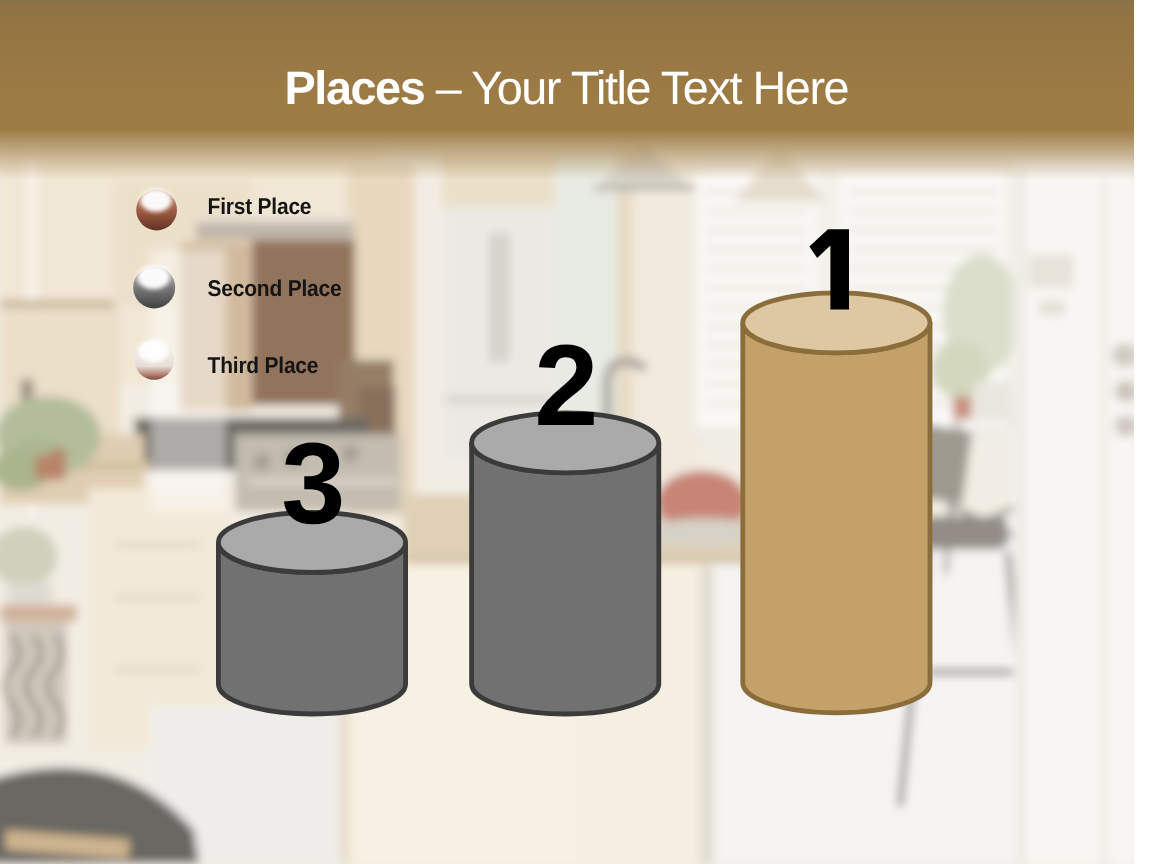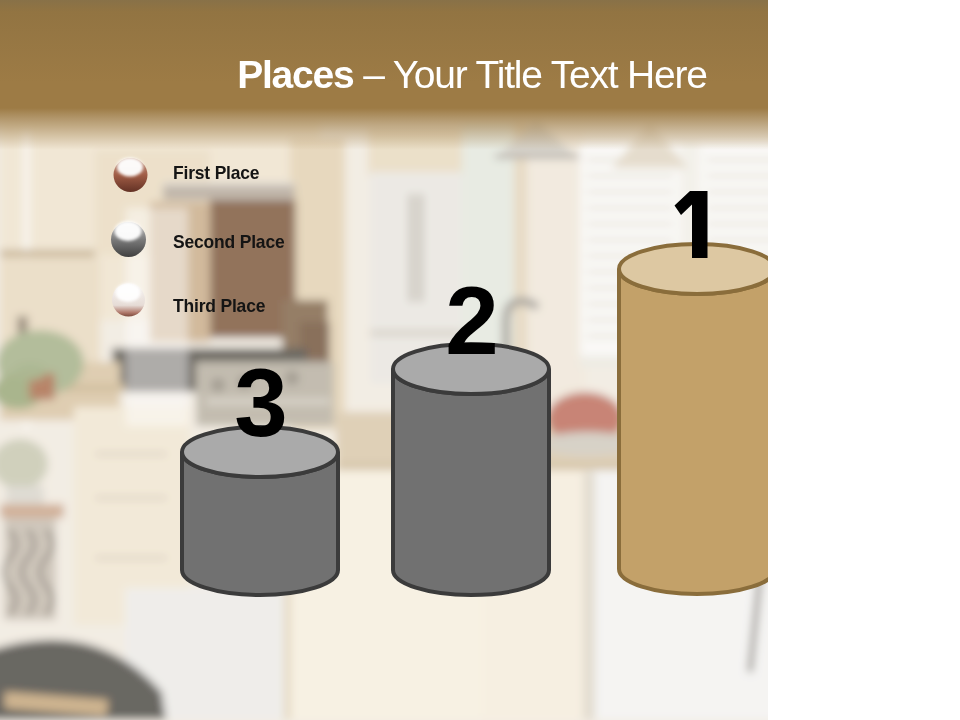--- a/index.html
+++ b/index.html
@@ -1,16 +1,16 @@
 <!DOCTYPE html>
 <html><head>
 <meta charset="utf-8">
 <style>
   html,body{margin:0;padding:0;}
-  .page{position:relative;width:768px;height:720px;overflow:hidden;
+  .page{position:relative;width:945px;height:720px;overflow:hidden;
         background:#efe9df;font-family:"Liberation Sans", sans-serif;}
   .abs{position:absolute;}
 </style>
 </head>
 <body>
 <div class="page">
 
 <svg class="abs" style="left:0;top:0" width="960" height="720" viewBox="0 0 960 720">
   <defs>
     <filter id="b3" x="-20%" y="-20%" width="140%" height="140%">

